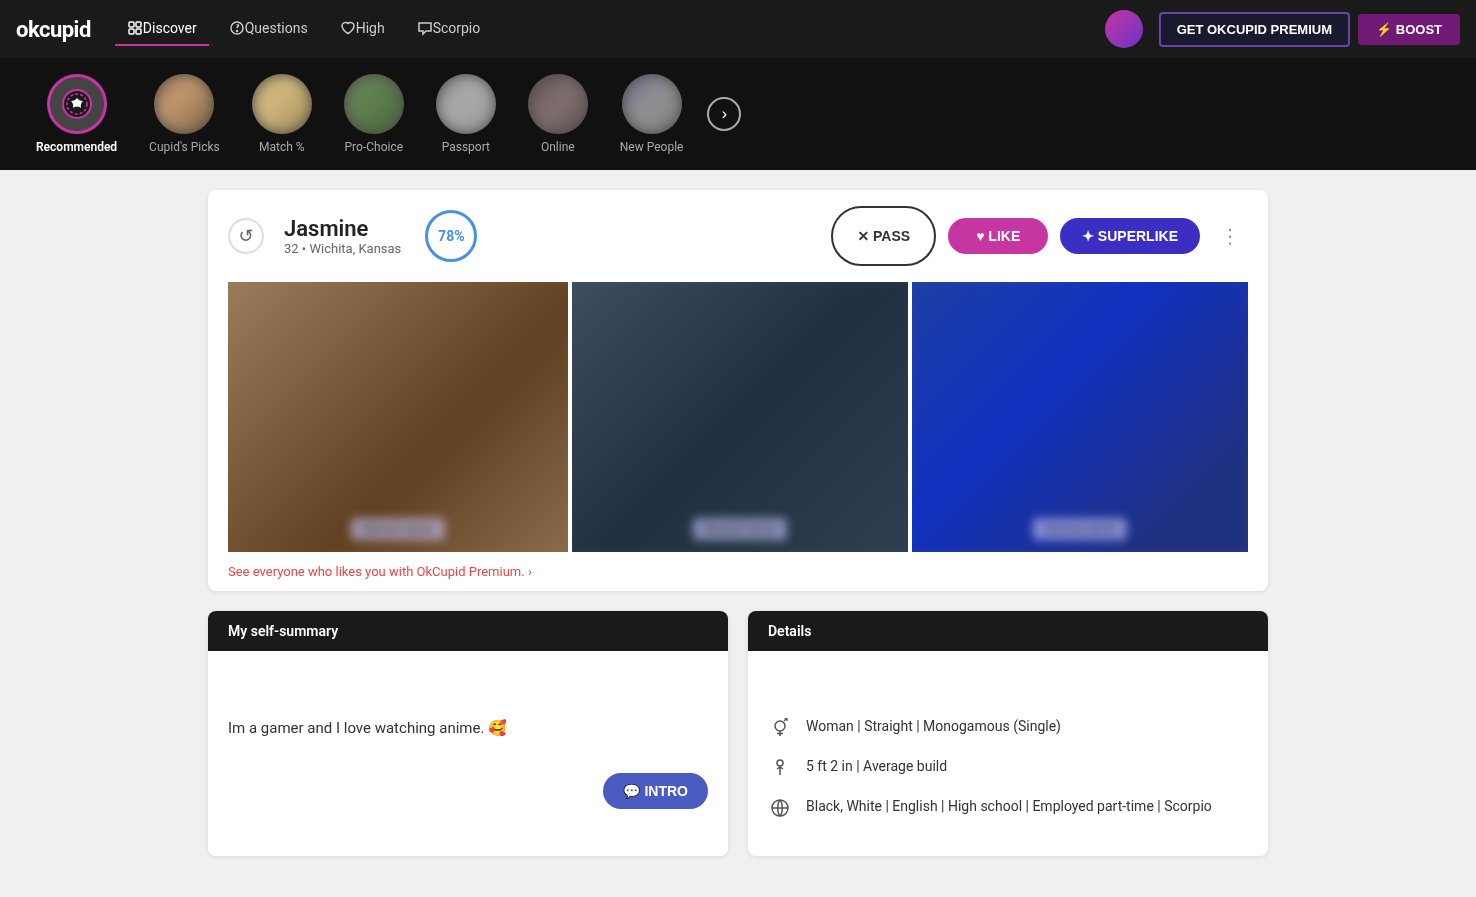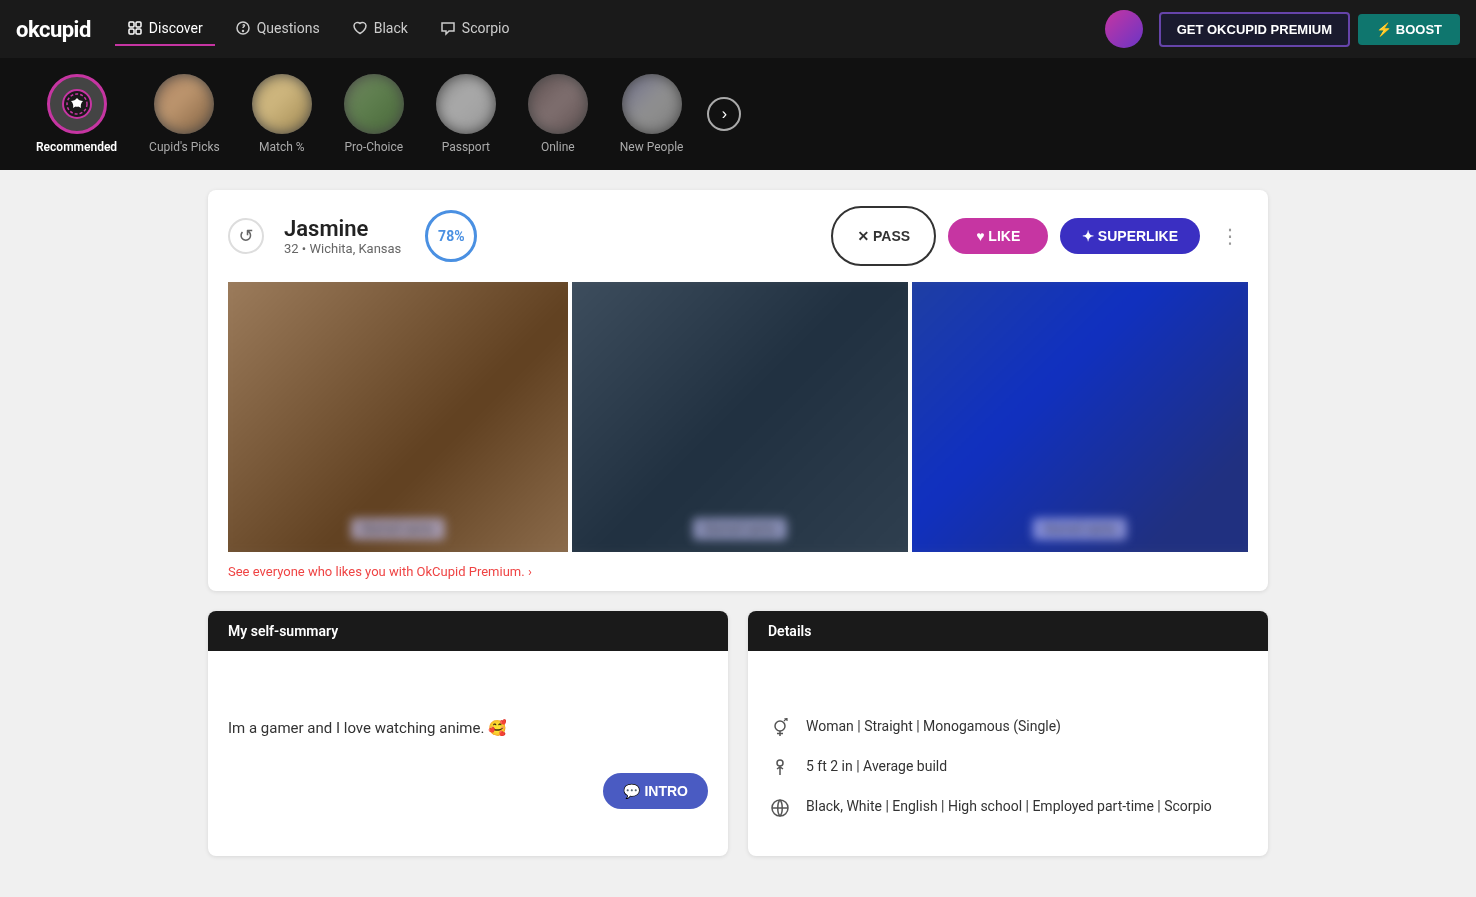--- a/index.html
+++ b/index.html
@@ -18,21 +18,20 @@
       color: white;
       font-size: 22px;
       font-weight: bold;
       margin-right: 16px;
       letter-spacing: -0.5px;
     }
     .nav-item {
       color: #ccc;
       display: flex;
       align-items: center;
-      gap: 6px;
       padding: 8px 12px;
       font-size: 14px;
       cursor: pointer;
       text-decoration: none;
       border-bottom: 2px solid transparent;
     }
     .nav-item.active {
       color: white;
       border-bottom: 2px solid #c635a2;
     }
@@ -49,21 +48,21 @@
       color: white;
       border: 2px solid #6644aa;
       padding: 8px 16px;
       border-radius: 4px;
       font-size: 13px;
       font-weight: 600;
       cursor: pointer;
       white-space: nowrap;
     }
     .btn-boost {
-      background: #0f766e;
+      background: #701a75;
       color: white;
       border: none;
       padding: 8px 18px;
       border-radius: 4px;
       font-size: 13px;
       font-weight: 700;
       cursor: pointer;
       display: flex;
       align-items: center;
       gap: 4px;
@@ -376,21 +375,21 @@
         <path d="M8 5.5c0-1 1.5-1 1.5 0s-1.5 1-1.5 2.5"></path>
         <circle cx="8" cy="11" r="0.5" fill="currentColor"></circle>
     </svg>
     <span>Questions</span>
   </a>
 
   <a class="nav-item">
     <svg class="nav-icon" viewBox="0 0 16 16" fill="none" stroke="currentColor" stroke-width="1.5">
       <path d="M8 13.5S2 10 2 5.5A3.5 3.5 0 0 1 8 3.5a3.5 3.5 0 0 1 6 2c0 4.5-6 8-6 8z"></path>
     </svg>
-    <span>Black</span>
+    <span>High</span>
   </a>
 
   <a class="nav-item">
     <svg class="nav-icon" viewBox="0 0 16 16" fill="none" stroke="currentColor" stroke-width="1.5">
       <path d="M2 3h12v8H9l-3 3v-3H2V3z"></path>
     </svg>
     <span>Scorpio</span>
   </a>
 
   <div class="spacer"></div>

